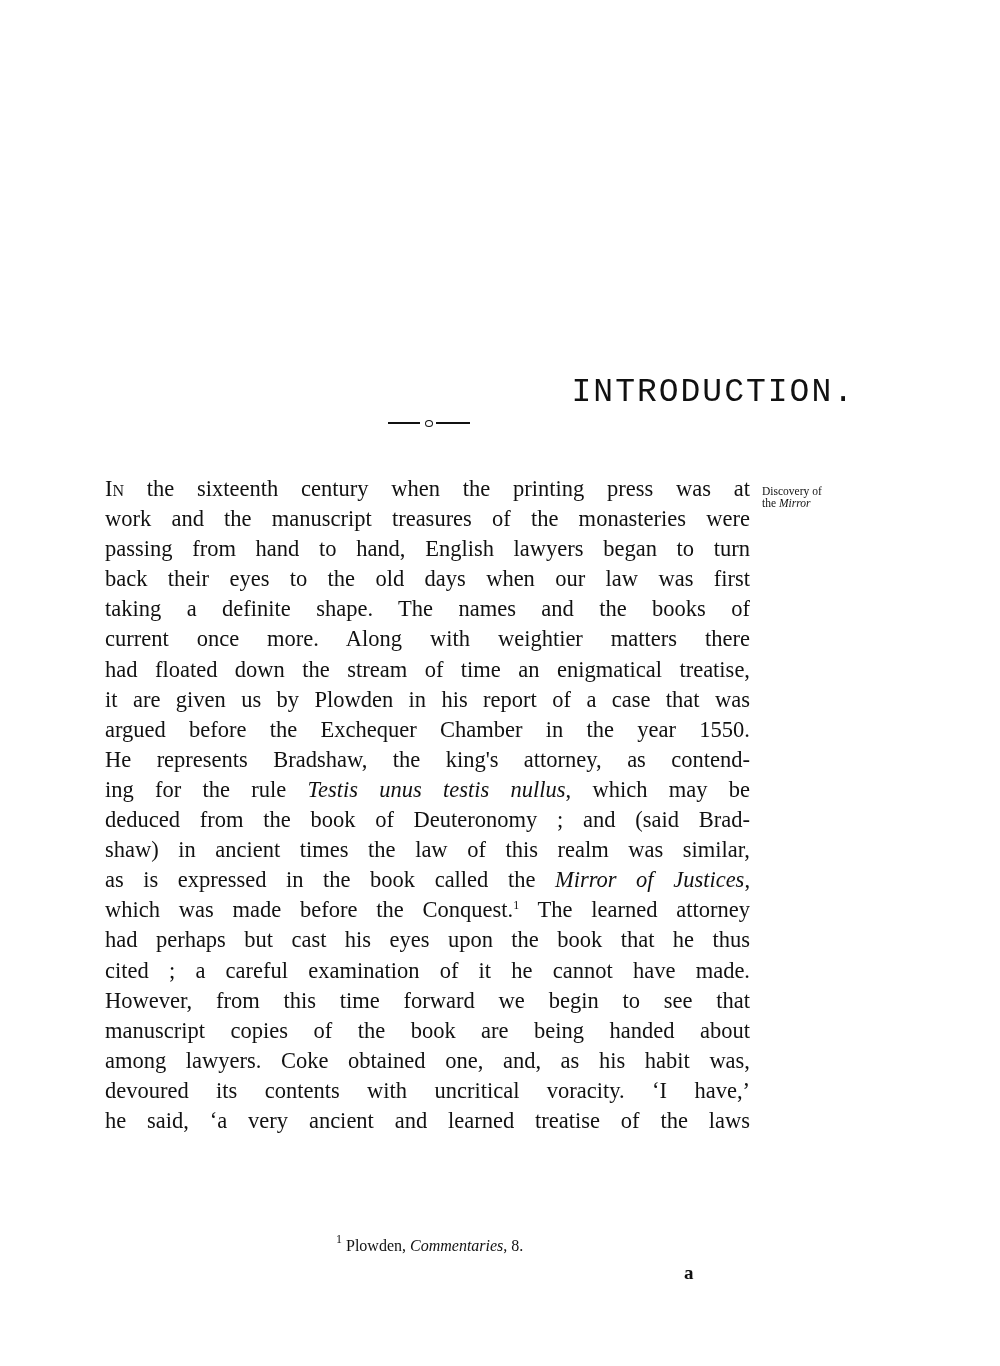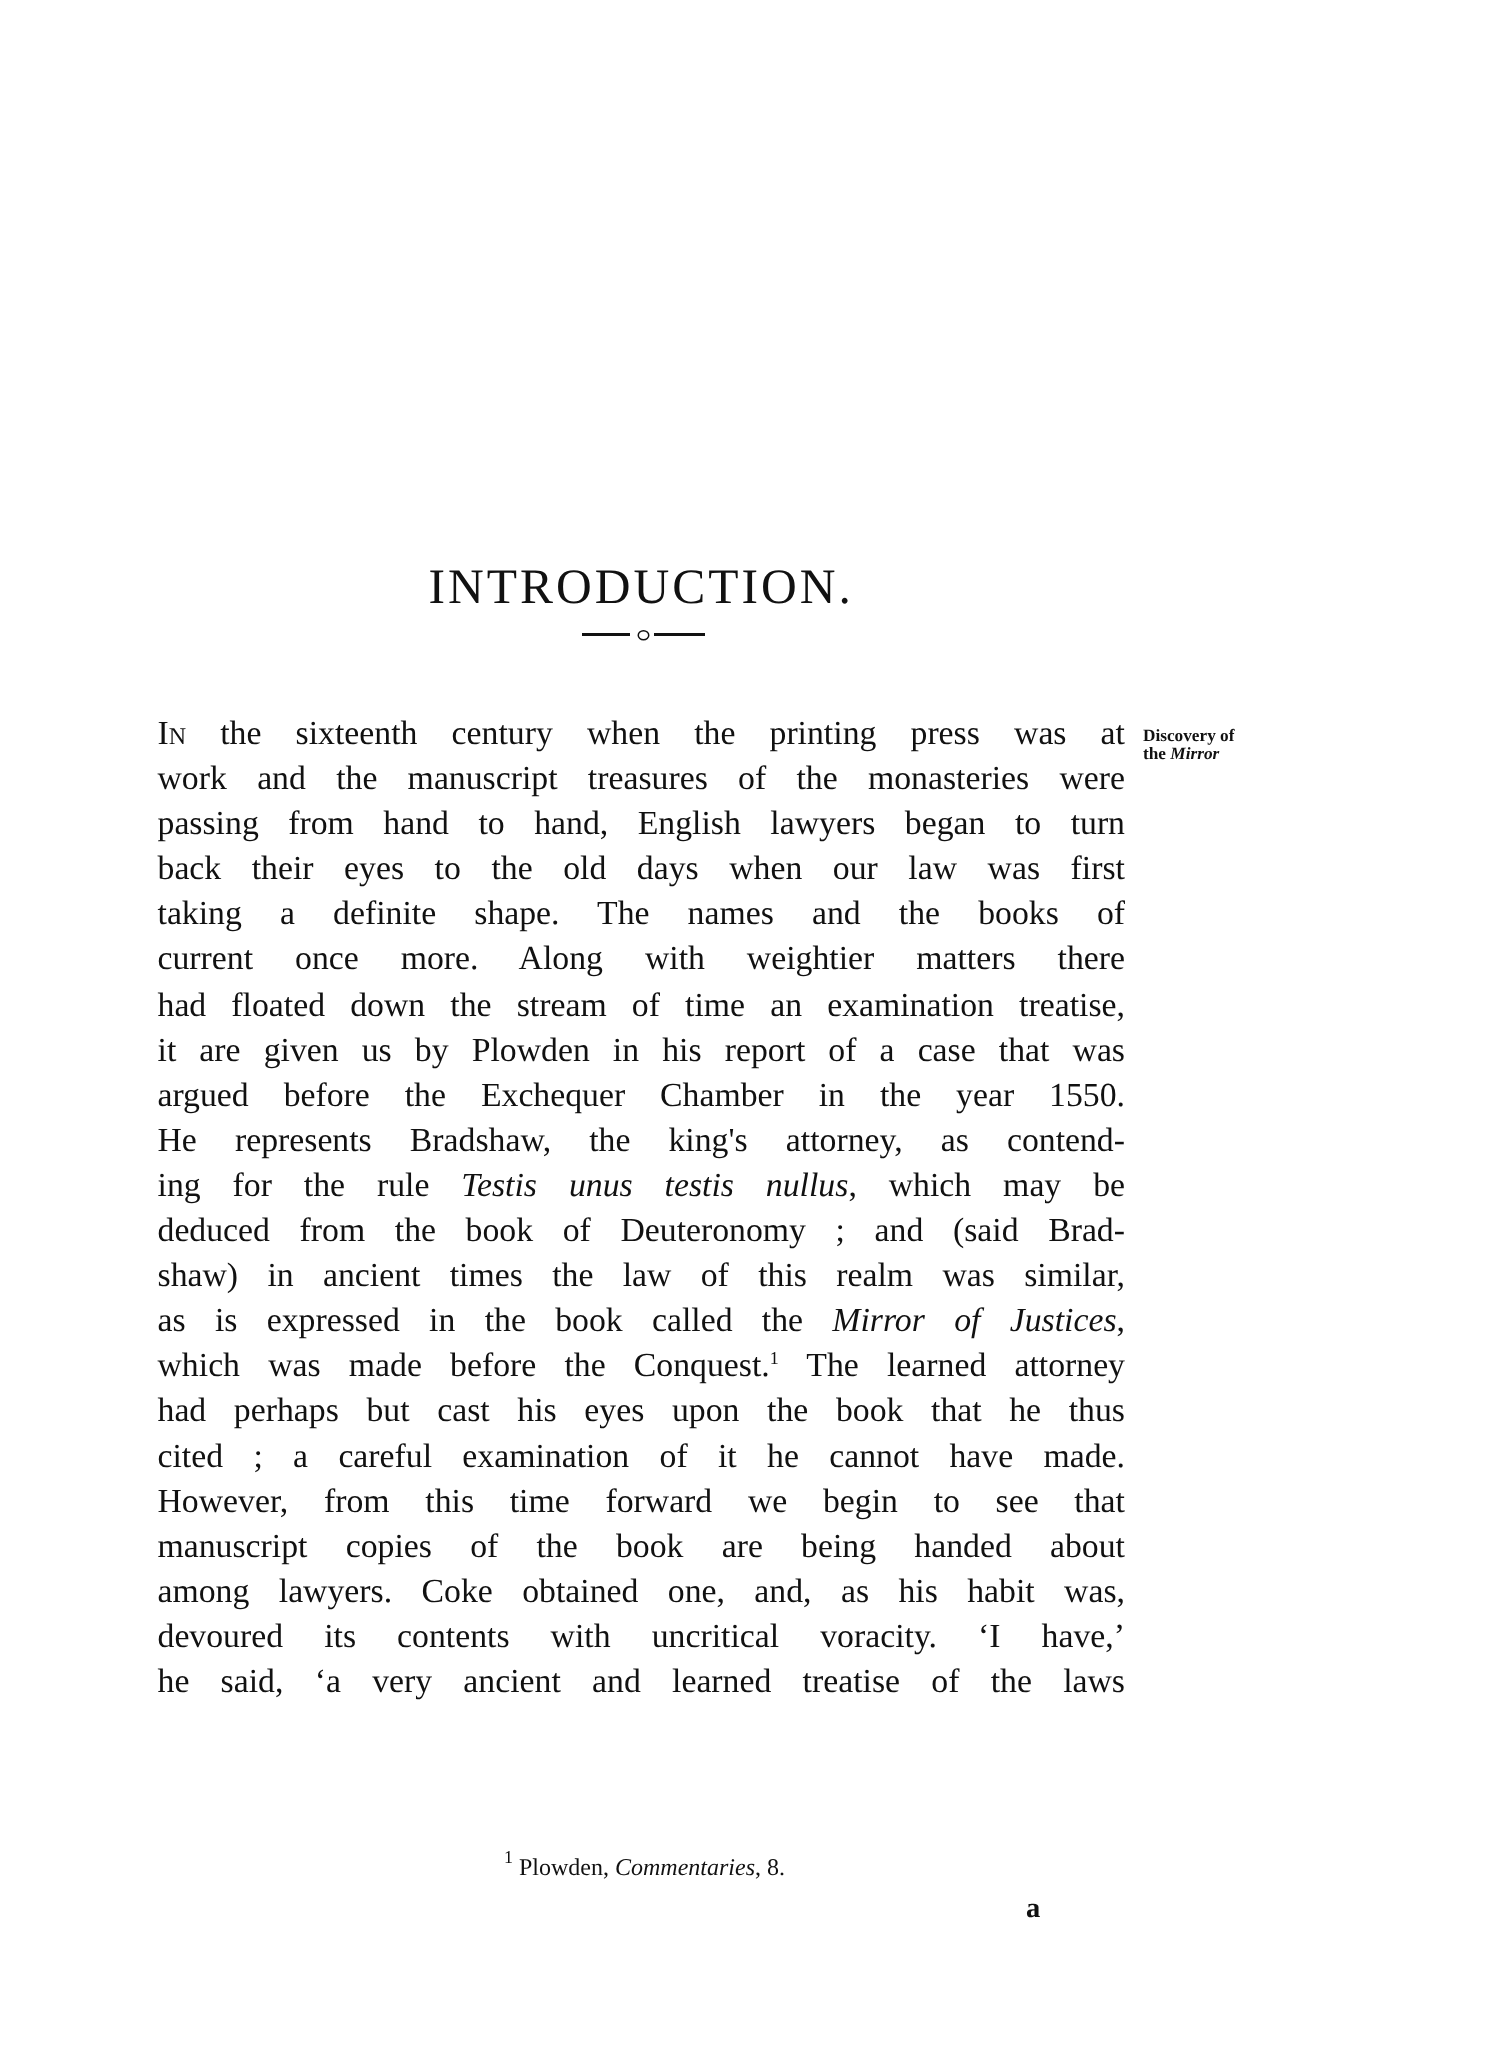--- a/index.html
+++ b/index.html
@@ -1,31 +1,31 @@
 <!DOCTYPE html>
 <html><head>
 <meta charset="utf-8">
 <style>
   html, body { margin: 0; padding: 0; background: #ffffff; }
   body { width: 1000px; height: 1366px; position: relative; overflow: hidden;
          font-family: "Liberation Serif", "DejaVu Serif", serif; color: #111; }
-  .title { position: absolute; top: 352px; left: 0; width: 855px; text-align: center;
-           font-size: 33px; letter-spacing: 2px; font-weight: normal; }
+  .title { position: absolute; top: 352px; left: 0; width: 855px; text-align: right;
+           font-size: 33px; letter-spacing: 2px; font-weight: normal; font-family: Liberation Mono, monospace; }
   .ornament { position: absolute; top: 418px; left: 388px; width: 82px; height: 8px; }
   .ornament .line { position: absolute; top: 4px; height: 1.5px; background: #111; }
   .ornament .l { left: 0; width: 32px; }
   .ornament .r { left: 48px; width: 34px; }
   .ornament .dot { position: absolute; top: 2px; left: 37px; width: 6px; height: 5px;
                    border: 1.5px solid #111; border-radius: 50%; }
   .body-text { position: absolute; top: 474px; left: 105px; width: 645px;
                font-size: 22.5px; line-height: 30.1px; }
   .line-row { display: block; text-align: justify; text-align-last: justify; white-space: nowrap; height: 30.1px; }
   .sc { font-size: 16px; }
   .sidenote { position: absolute; top: 485px; left: 762px; font-size: 11.5px; line-height: 12px;
-              font-weight: bold; }
+              font-weight: normal; }
   .footnote { position: absolute; top: 1237px; left: 296px; font-size: 16px; margin-left: 40px; }
   .sig { position: absolute; top: 1262px; left: 684px; font-size: 19px; font-weight: bold; }
   sup { font-size: 12px; vertical-align: 8px; line-height: 0; }
 </style>
 </head>
 <body>
 
 <div>
   <h1 class="title">INTRODUCTION.</h1>
 
@@ -40,21 +40,21 @@
     <div><span>the </span><i>Mirror</i></div>
   </div>
 
   <div class="body-text" id="body-text">
       <span class="line-row"><span>I</span><span class="sc">N</span><span> the sixteenth century when the printing press was at</span></span>
       <span class="line-row"><span>work and the manuscript treasures of the monasteries were</span></span>
       <span class="line-row"><span>passing from hand to hand, English lawyers began to turn</span></span>
       <span class="line-row"><span>back their eyes to the old days when our law was first</span></span>
       <span class="line-row"><span>taking a definite shape.  The names and the books of</span></span>
       <span class="line-row"><span>current once more.  Along with weightier matters there</span></span>
-      <span class="line-row"><span>had floated down the stream of time an examination treatise,</span></span>
+      <span class="line-row"><span>had floated down the stream of time an enigmatical treatise,</span></span>
       <span class="line-row"><span>it are given us by Plowden in his report of a case that was</span></span>
       <span class="line-row"><span>argued before the Exchequer Chamber in the year 1550.</span></span>
       <span class="line-row"><span>He represents Bradshaw, the king's attorney, as contend-</span></span>
       <span class="line-row"><span>ing for the rule </span><i>Testis unus testis nullus</i><span>, which may be</span></span>
       <span class="line-row"><span>deduced from the book of Deuteronomy ; and (said Brad-</span></span>
       <span class="line-row"><span>shaw) in ancient times the law of this realm was similar,</span></span>
       <span class="line-row"><span>as is expressed in the book called the </span><i>Mirror of Justices</i><span>,</span></span>
       <span class="line-row"><span>which was made before the Conquest.</span><sup>1</sup><span>  The learned attorney</span></span>
       <span class="line-row"><span>had perhaps but cast his eyes upon the book that he thus</span></span>
       <span class="line-row"><span>cited ; a careful examination of it he cannot have made.</span></span>

